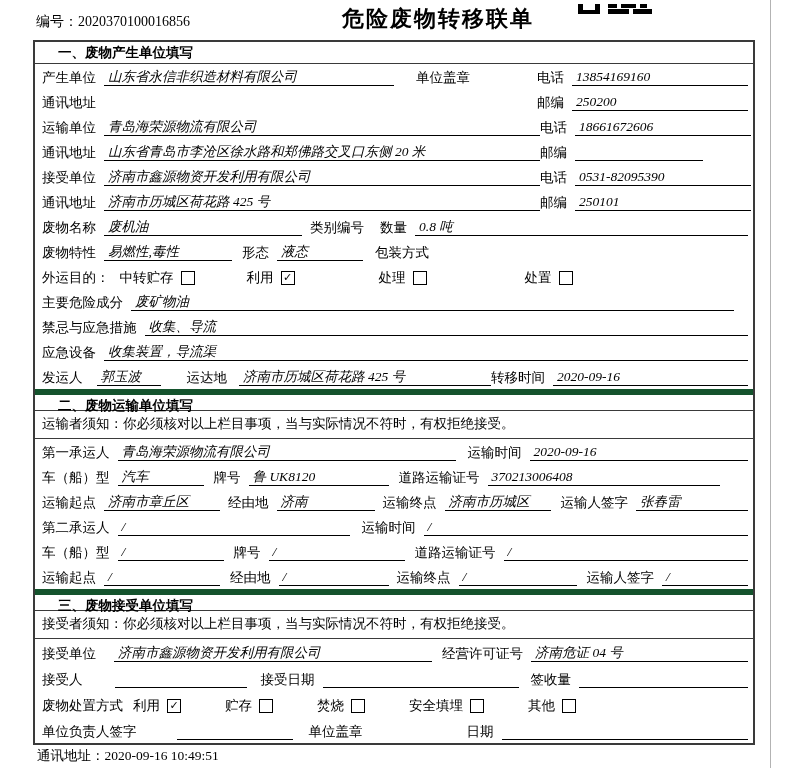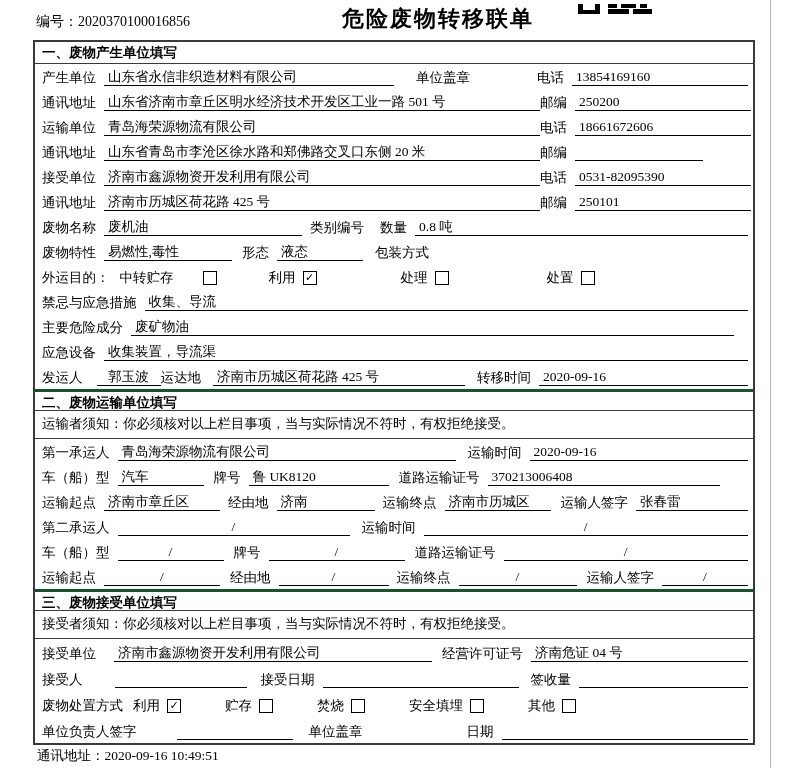--- a/index.html
+++ b/index.html
@@ -16,51 +16,51 @@
     font-family:"Liberation Sans","DejaVu Sans",sans-serif;
   }
   .qr{position:absolute;left:578px;top:0;}
   .page-edge{position:absolute;left:770px;top:0;bottom:0;width:1px;background:#b3b3b3;}
 
   .form{
     position:absolute;left:33px;top:40px;width:722px;
     border:2px solid #3a3a3a;background:#fff;box-sizing:border-box;
   }
   .sec-title{
-    height:22px;line-height:21px;padding:0 7px;box-sizing:border-box;
+    height:22px;line-height:21px;padding:0 23px;box-sizing:border-box;
     font-weight:bold;font-size:13.5px;
     font-family:"Liberation Sans","DejaVu Sans",sans-serif;
     border-bottom:1px solid #3a3a3a;
   }
-  .bt{border-top:3px solid #14532d;}
+  .bt{border-top:6px solid #14532d;}
   .notice{
     height:28px;line-height:26px;padding:0 7px;box-sizing:border-box;
     font-size:13.5px;border-bottom:1px solid #3a3a3a;white-space:nowrap;
   }
   .row{
     display:flex;align-items:flex-end;box-sizing:border-box;
     padding:0 5px 3px 7px;font-size:13.5px;
   }
   .h25{height:25px;}.h26{height:26px;}
   .lbl{white-space:nowrap;line-height:16px;flex:0 0 auto;}
   .val{
     border-bottom:1px solid #000;line-height:16px;padding:0 4px;
-    margin-left:8px;white-space:nowrap;box-sizing:border-box;flex:0 0 auto;
+    margin-left:8px;white-space:nowrap;box-sizing:border-box;flex:0 0 auto;font-style:italic;
   }
   .grow{flex:1 1 auto;}
   .sp{flex:1 1 auto;}
-  .ctr{text-align:center;}
+  .ctr{text-align:left;}
   .opts{display:flex;align-items:flex-end;}
   .opt{display:flex;align-items:center;white-space:nowrap;line-height:16px;}
   .cb{
     display:inline-block;width:12px;height:12px;border:1px solid #000;
     margin-left:7px;font-size:11px;line-height:12px;text-align:center;
     box-sizing:content-box;font-family:"DejaVu Sans",sans-serif;
   }
-  .opts-purpose .opt:first-child{margin-left:10px;gap:22px;}
+  .opts-purpose .opt:first-child{margin-left:10px;}
   .opts-purpose .opt:nth-child(1){margin-right:52px;}
   .opts-purpose .opt:nth-child(2){margin-right:84px;}
   .opts-purpose .opt:nth-child(3){margin-right:98px;}
   .opts-disposal .opt{margin-right:44px;}
   .opts-disposal .opt:first-child{margin-left:10px;}
   .print-time{position:absolute;left:37px;top:747px;font-size:13.5px;white-space:nowrap;}
 </style>
 </head>
 <body>
 
@@ -91,21 +91,20 @@
     <span class="lbl">产生单位</span>
     <span class="val" style="width:290px">山东省永信非织造材料有限公司</span>
     <span class="lbl" style="margin-left:22px">单位盖章</span>
     <span class="sp"></span>
     <span class="lbl">电话</span>
     <span class="val" style="width:176px">13854169160</span>
   </div>
 
   <div class="row h25">
     <span class="lbl">通讯地址</span>
-    <span class="val" style="width:436px">山东省济南市章丘区明水经济技术开发区工业一路 501 号</span>
     <span class="sp"></span>
     <span class="lbl">邮编</span>
     <span class="val" style="width:176px">250200</span>
   </div>
 
   <div class="row h25">
     <span class="lbl">运输单位</span>
     <span class="val" style="width:436px">青岛海荣源物流有限公司</span>
     <span class="sp"></span>
     <span class="lbl">电话</span>
@@ -168,40 +167,40 @@
           <span class="cb"></span>
         </span>
         <span class="opt">
           <span>处置</span>
           <span class="cb"></span>
         </span>
       </span>
   </div>
 
   <div class="row h25">
+    <span class="lbl">主要危险成分</span>
+    <span class="val grow" style="margin-right:14px">废矿物油</span>
+  </div>
+
+  <div class="row h25">
     <span class="lbl">禁忌与应急措施</span>
     <span class="val grow">收集、导流</span>
   </div>
 
   <div class="row h25">
-    <span class="lbl">主要危险成分</span>
-    <span class="val grow" style="margin-right:14px">废矿物油</span>
-  </div>
-
-  <div class="row h25">
     <span class="lbl">应急设备</span>
     <span class="val grow">收集装置，导流渠</span>
   </div>
 
   <div class="row h25">
     <span class="lbl">发运人</span>
     <span class="val ctr" style="width:64px;margin-left:14px">郭玉波</span>
-    <span class="lbl" style="">运达地</span>
+    <span class="lbl" style="margin-left:26px">运达地</span>
     <span class="val" style="width:252px;margin-left:12px">济南市历城区荷花路 425 号</span>
-    <span class="lbl" style="margin-left:12px">转移时间</span>
+    <span class="lbl" style="margin-left:0">转移时间</span>
     <span class="val grow">2020-09-16</span>
   </div>
 
   <div class="sec-title bt">二、废物运输单位填写</div>
   <div class="notice">运输者须知：你必须核对以上栏目事项，当与实际情况不符时，有权拒绝接受。</div>
 
   <div class="row h25">
     <span class="lbl">第一承运人</span>
     <span class="val" style="width:338px">青岛海荣源物流有限公司</span>
     <span class="lbl" style="margin-left:12px">运输时间</span>

